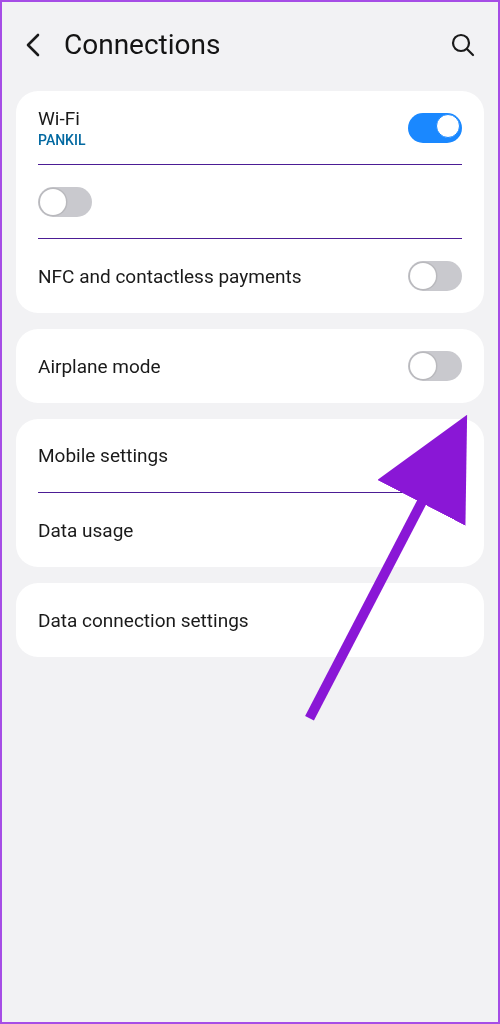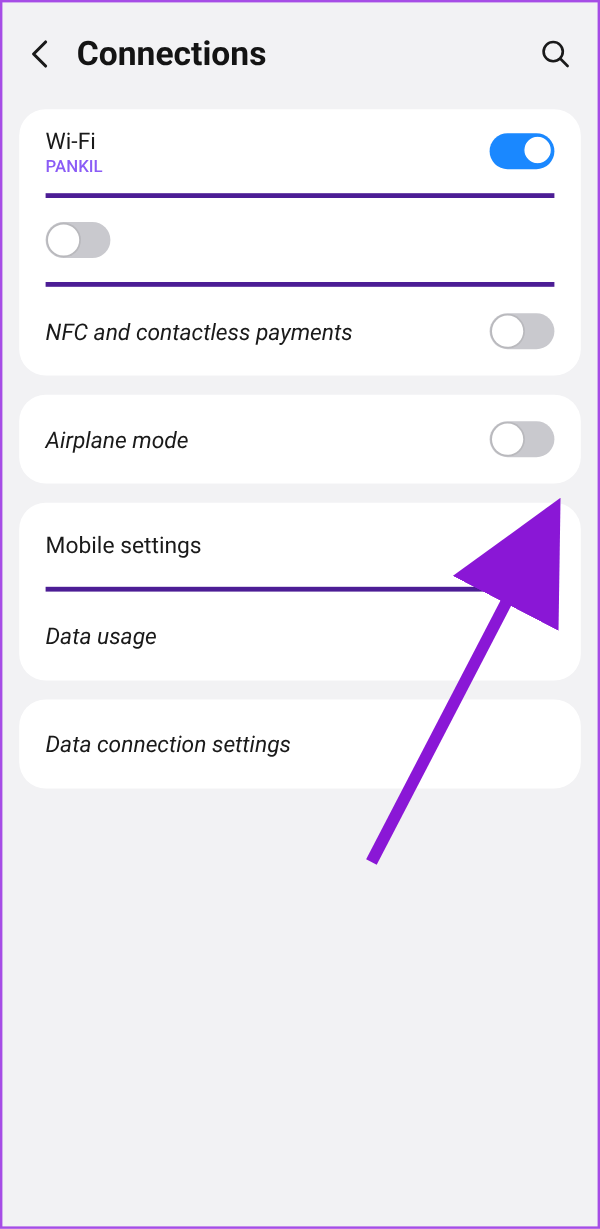--- a/index.html
+++ b/index.html
@@ -12,41 +12,41 @@
       position: relative;
       overflow: hidden;
     }
     .header {
       display: flex;
       align-items: center;
       padding: 26px 22px 30px 22px;
       gap: 20px;
     }
     .back-btn { display:flex; align-items:center; justify-content:center; cursor:pointer; }
-    .page-title { font-size: 28px; font-weight: 700; color:#141414; flex:1; }
+    .page-title { font-size: 28px; font-weight: 400; color:#141414; flex:1; }
     .search-btn { display:flex; align-items:center; justify-content:center; cursor:pointer; }
 
     .card {
       background:#fff;
       border-radius: 22px;
       margin: 0 14px 16px 14px;
       padding: 0 22px;
     }
     .row {
       display:flex;
       align-items:center;
       justify-content: space-between;
       min-height: 74px;
-      border-bottom: 4px solid #4c1d95;
+      border-bottom: 1px solid #4c1d95;
       cursor:pointer;
     }
-    .row:last-child { border-bottom: none; font-style: italic; }
+    .row:last-child { border-bottom: none; }
     .row-text { display:flex; flex-direction:column; justify-content:center; padding:14px 0; }
     .row-label { font-size: 19px; color:#1a1a1a; }
-    .row-sub { font-size: 14px; color:#8b5cf6; font-weight:500; margin-top:2px; }
+    .row-sub { font-size: 14px; color:#0369a1; font-weight:500; margin-top:2px; }
 
     .toggle {
       position: relative;
       width: 54px;
       height: 30px;
       border-radius: 30px;
       flex-shrink:0;
     }
     .toggle .knob {
       position:absolute;

